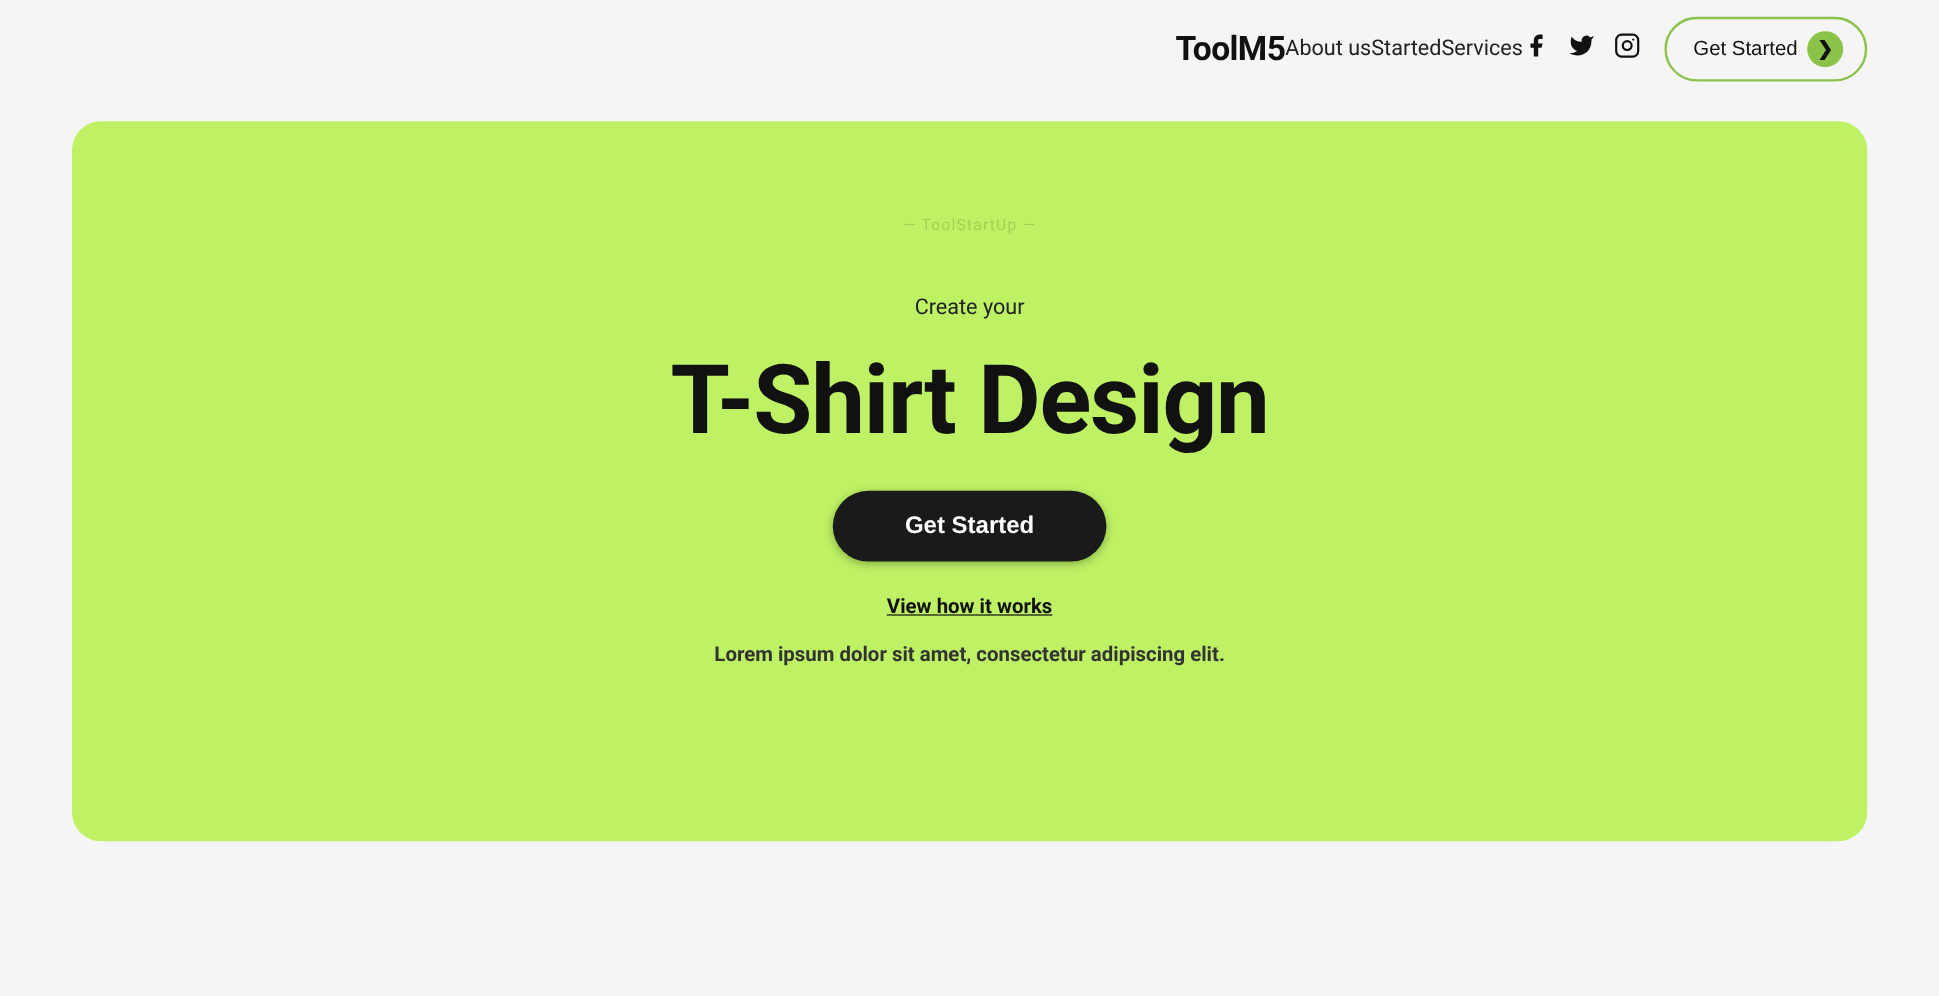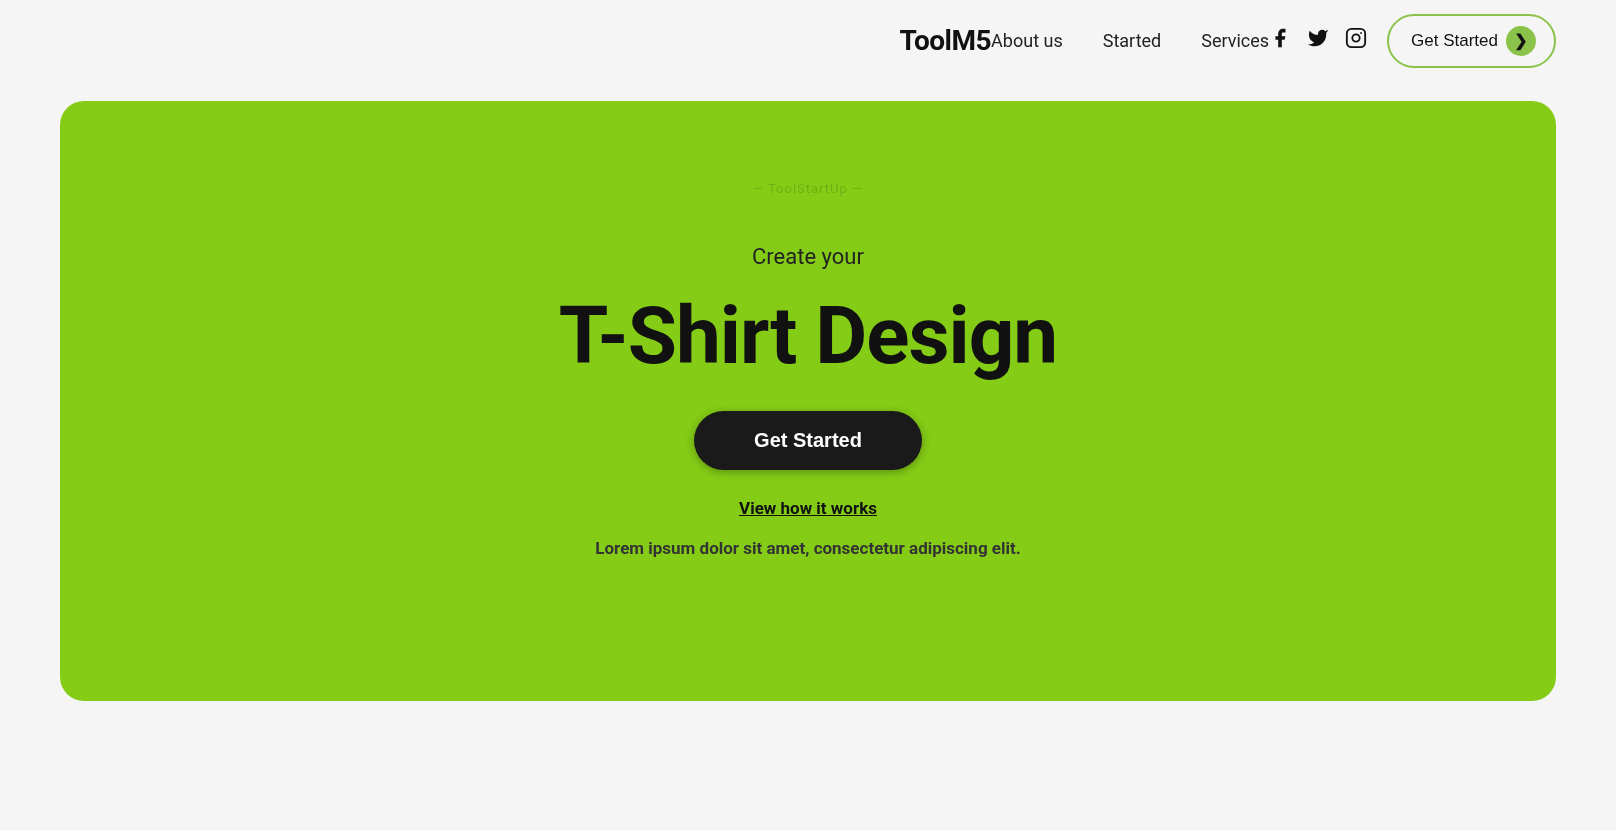--- a/index.html
+++ b/index.html
@@ -28,21 +28,20 @@
     .logo {
       font-size: 28px;
       font-weight: 700;
       color: #111;
       letter-spacing: -0.5px;
     }
 
     nav {
       display: flex;
       align-items: center;
-      gap: 40px;
     }
 
     nav a {
       text-decoration: none;
       color: #222;
       font-size: 18px;
       font-weight: 400;
     }
 
     .header-right {
@@ -88,34 +87,34 @@
       background-color: #8bc34a;
       border-radius: 50%;
       color: #111;
       font-size: 16px;
       font-weight: bold;
     }
 
     
     .hero-section {
       margin: 20px 60px;
-      background-color: #84cc16;
+      background-color: #bef264;
       border-radius: 24px;
       display: flex;
       flex-direction: column;
       align-items: center;
       justify-content: center;
       min-height: 600px;
       padding: 60px 40px;
       position: relative;
       overflow: hidden;
     }
 
     .hero-subtitle {
-      font-size: 22px;
+      font-size: 18px;
       color: #222;
       font-weight: 400;
       margin-bottom: 20px;
     }
 
     .hero-title {
       font-size: 80px;
       font-weight: 700;
       color: #111;
       margin-bottom: 28px;

